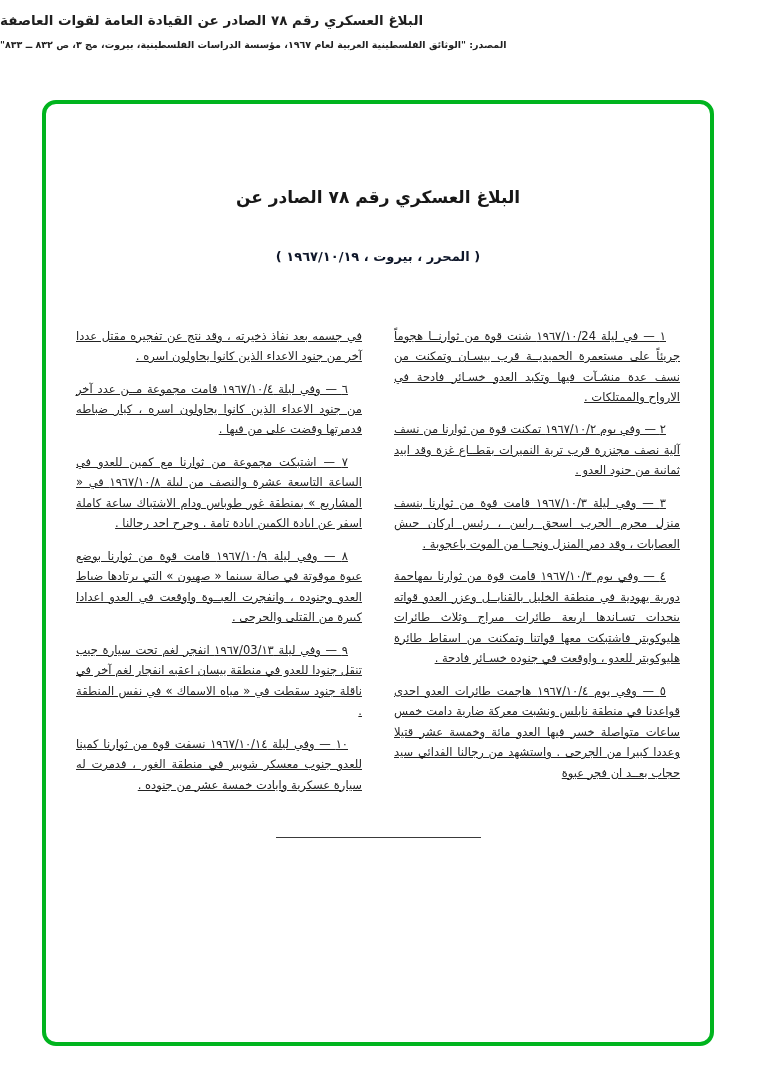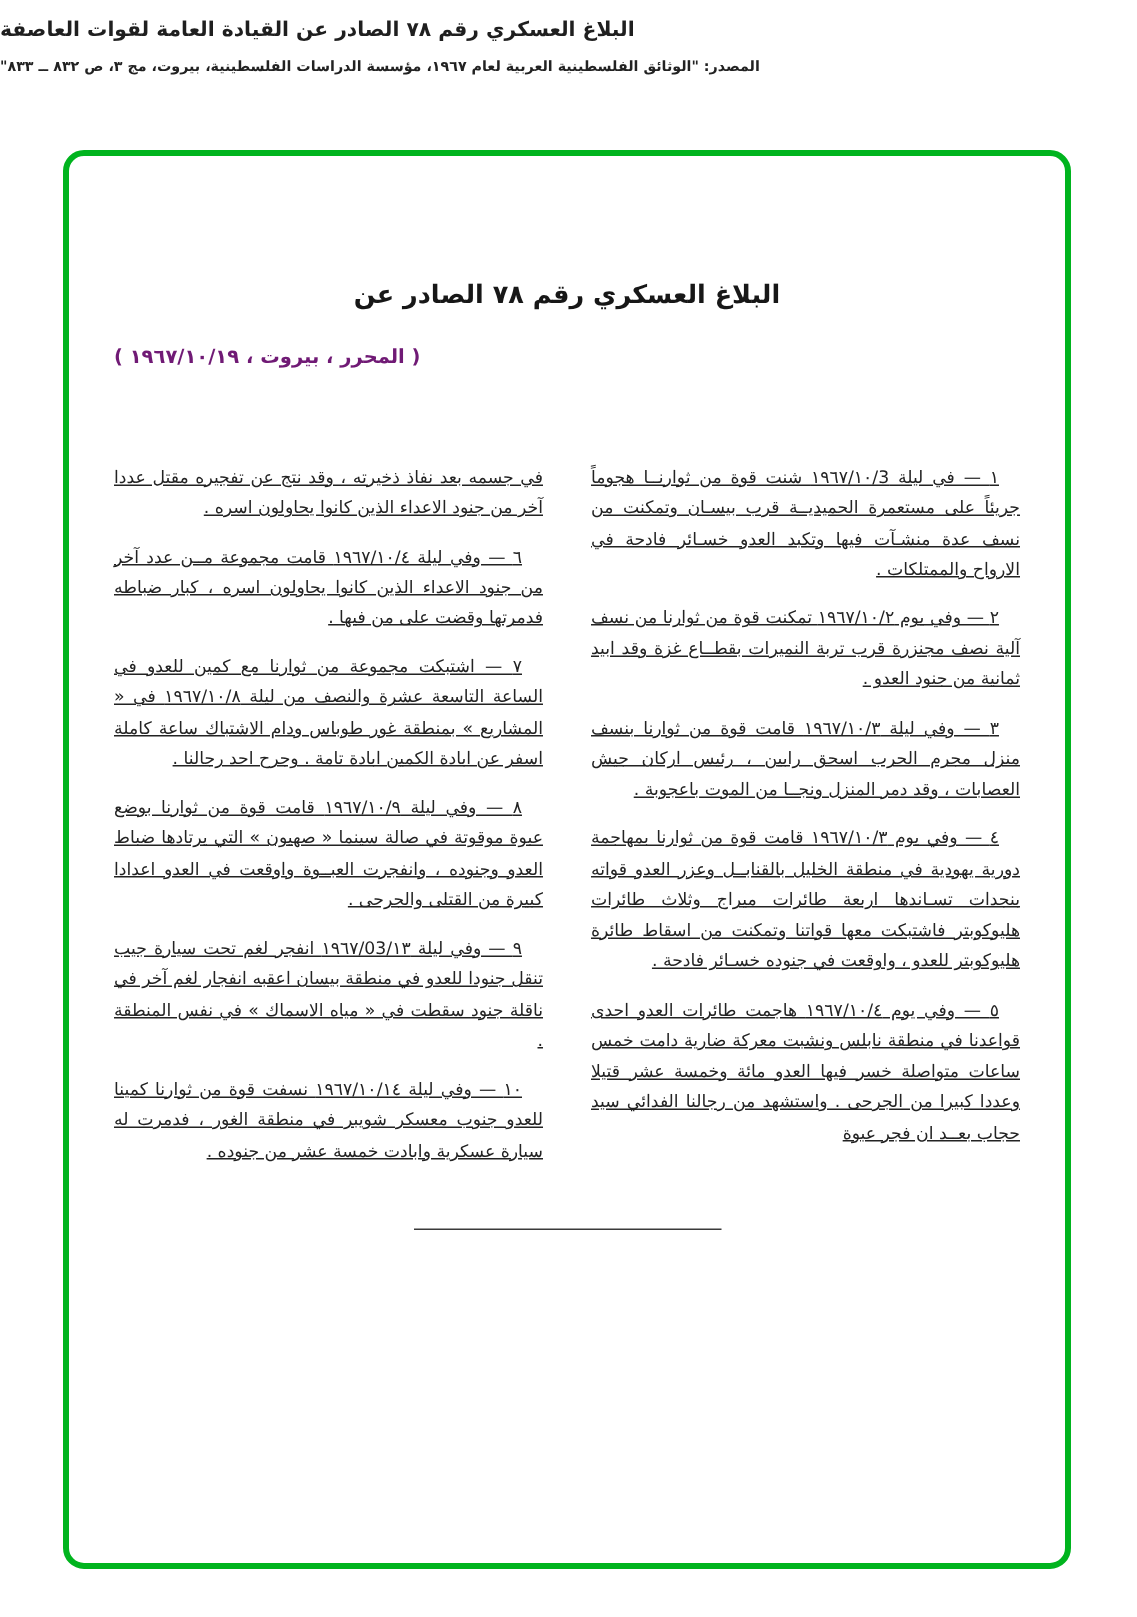--- a/index.html
+++ b/index.html
@@ -55,25 +55,25 @@
   }
 
   .doc-title {
     text-align: center;
     font-weight: bold;
     font-size: 17px;
     line-height: 1.8;
     color: #171717;
   }
   .doc-dateline {
-    text-align: left;
+    text-align: center;
     font-weight: bold;
     font-size: 13px;
-    margin-top: 18px;
-    color: #701a75;
+    margin-top: 36px;
+    color: #0f172a;
   }
 
   
   .columns {
     display: flex;
     gap: 32px;
     margin-top: 62px;
   }
   .col {
     flex: 1 1 0;
@@ -110,21 +110,21 @@
 
     <div class="doc-title">
       <div>البلاغ العسكري رقم ٧٨ الصادر عن</div>
     </div>
 
     <div class="doc-dateline">( المحرر ، بيروت ، ١٩٦٧/١٠/١٩ )</div>
 
     <div class="columns">
 
       <div class="col">
-        <p class="para indent">١ — في ليلة ١٩٦٧/١٠/3 شنت قوة من ثوارنــا هجوماً جريئاً على مستعمرة الحميديــة قرب بيسـان وتمكنت من نسف عدة منشـآت فيها وتكبد العدو خسـائر فادحة في الارواح والممتلكات .</p>
+        <p class="para indent">١ — في ليلة ١٩٦٧/١٠/24 شنت قوة من ثوارنــا هجوماً جريئاً على مستعمرة الحميديــة قرب بيسـان وتمكنت من نسف عدة منشـآت فيها وتكبد العدو خسـائر فادحة في الارواح والممتلكات .</p>
         <p class="para indent">٢ — وفي يوم ١٩٦٧/١٠/٢ تمكنت قوة من ثوارنا من نسف آلية نصف مجنزرة قرب تربة النميرات بقطــاع غزة وقد ابيد ثمانية من جنود العدو .</p>
         <p class="para indent">٣ — وفي ليلة ١٩٦٧/١٠/٣ قامت قوة من ثوارنا بنسف منزل مجرم الحرب اسحق رابين ، رئيس اركان جيش العصابات ، وقد دمر المنزل ونجــا من الموت باعجوبة .</p>
         <p class="para indent">٤ — وفي يوم ١٩٦٧/١٠/٣ قامت قوة من ثوارنا بمهاجمة دورية يهودية في منطقة الخليل بالقنابــل وعزر العدو قواته بنجدات تسـاندها اربعة طائرات ميراج وثلاث طائرات هليوكوبتر فاشتبكت معها قواتنا وتمكنت من اسقاط طائرة هليوكوبتر للعدو ، واوقعت في جنوده خسـائر فادحة .</p>
         <p class="para indent">٥ — وفي يوم ١٩٦٧/١٠/٤ هاجمت طائرات العدو احدى قواعدنا في منطقة نابلس ونشبت معركة ضارية دامت خمس ساعات متواصلة خسر فيها العدو مائة وخمسة عشر قتيلا وعددا كبيرا من الجرحى . واستشهد من رجالنا الفدائي سيد حجاب بعــد ان فجر عبوة</p>
       </div>
 
       <div class="col">
         <p class="para">في جسمه بعد نفاذ ذخيرته ، وقد نتج عن تفجيره مقتل عددا آخر من جنود الاعداء الذين كانوا يحاولون اسره .</p>
         <p class="para indent">٦ — وفي ليلة ١٩٦٧/١٠/٤ قامت مجموعة مــن عدد آخر من جنود الاعداء الذين كانوا يحاولون اسره ، كبار ضباطه فدمرتها وقضت على من فيها .</p>
         <p class="para indent">٧ — اشتبكت مجموعة من ثوارنا مع كمين للعدو في الساعة التاسعة عشرة والنصف من ليلة ١٩٦٧/١٠/٨ في « المشاريع » بمنطقة غور طوباس ودام الاشتباك ساعة كاملة اسفر عن ابادة الكمين ابادة تامة . وجرح احد رجالنا .</p>

